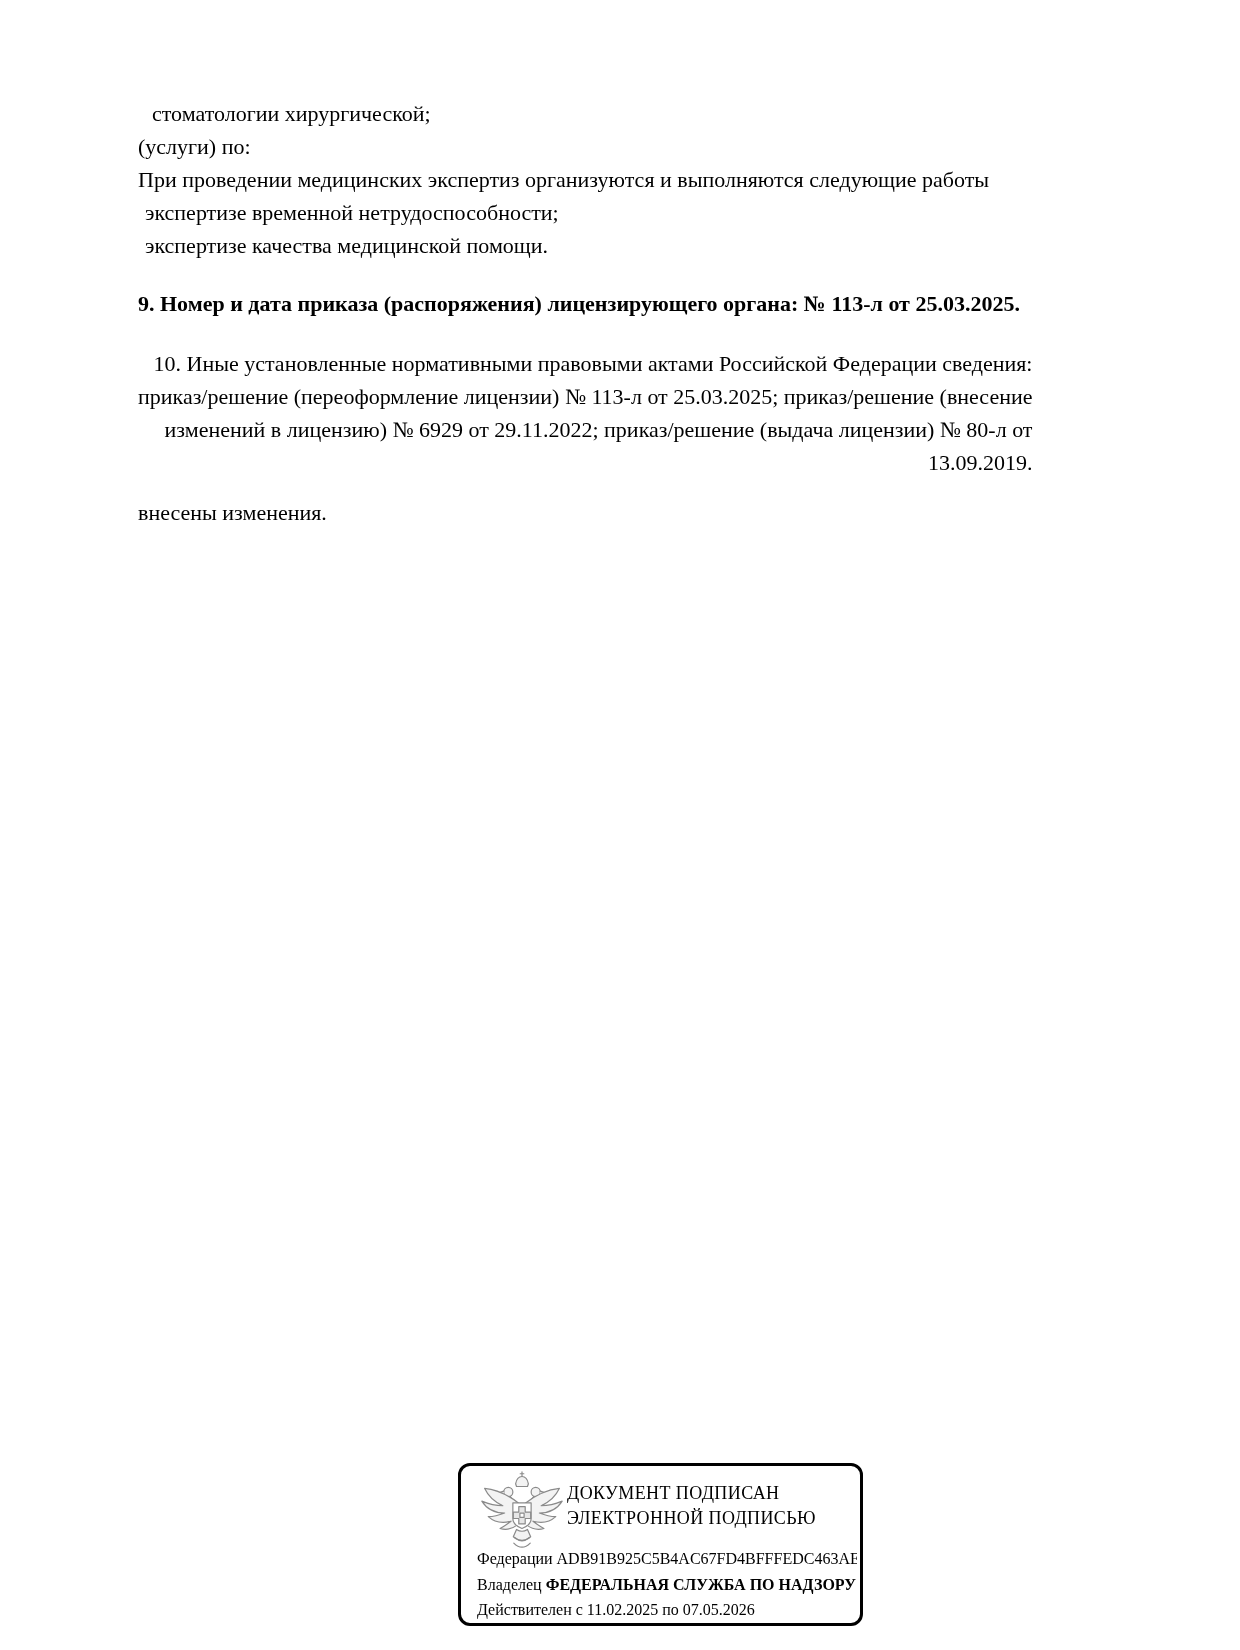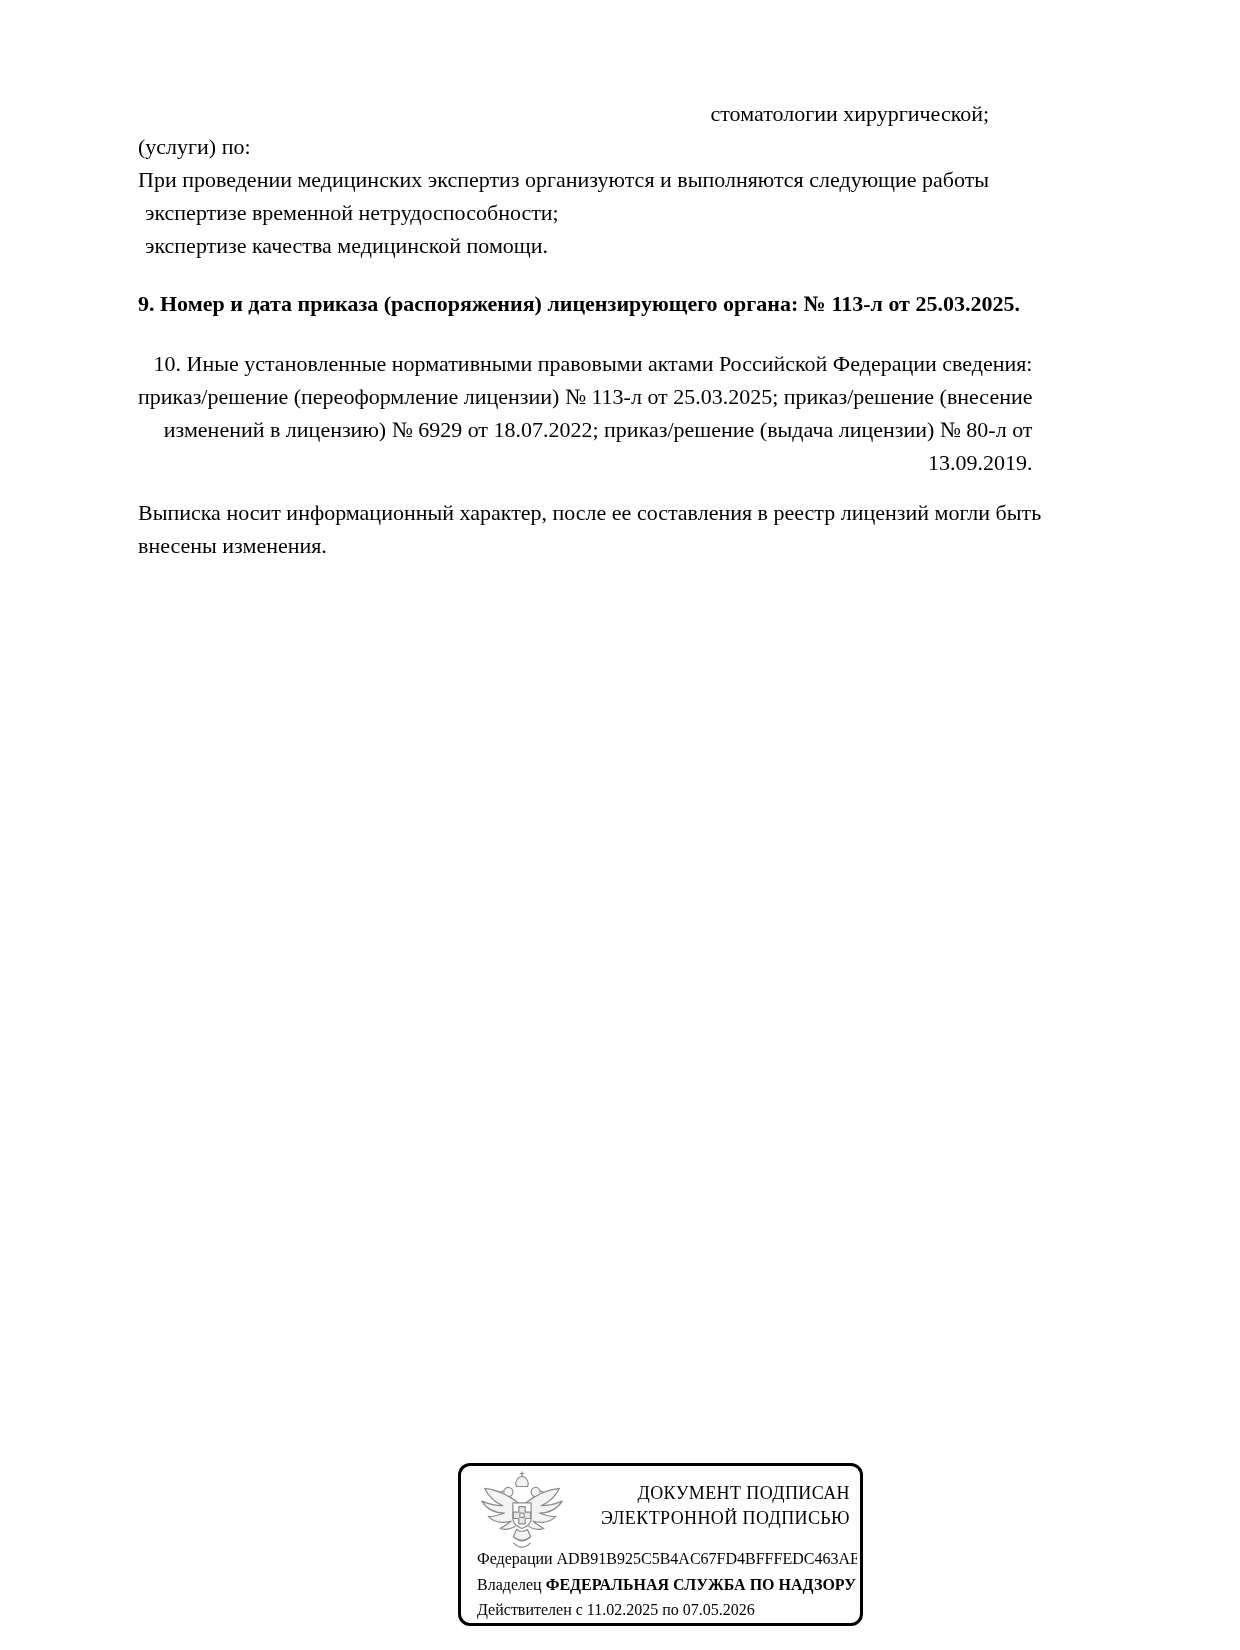--- a/index.html
+++ b/index.html
@@ -16,21 +16,21 @@
     position:absolute;
     left:138px;
     font-size:22px;
     line-height:33px;
     white-space:nowrap;
   }
   .b1{top:97px;}
   .b2{top:287px;font-weight:bold;}
   .b3{top:347px;text-align:right;}
   .b4{top:496px;}
-  .ind14{padding-left:14px;text-align:right;}
+  .ind14{padding-left:14px;}
   .ind7{padding-left:7px;}
 
   .sig{
     position:absolute;
     left:458px;
     top:1463px;
     width:399px;
     height:157px;
     border:3px solid #000;
     border-radius:12px;
@@ -42,21 +42,21 @@
     top:5px;
     width:94px;
     height:84px;
   }
   .sig-emblem svg{width:100%;height:100%;}
   .sig-title{
     position:absolute;
     left:106px;
     top:15px;
     width:283px;
-    text-align:right;
+    text-align:left;
     font-size:18px;
     line-height:25px;
     letter-spacing:0.4px;
   }
   .sig-details{
     position:absolute;
     left:16px;
     top:80px;
     width:380px;
     font-size:16px;
@@ -79,26 +79,25 @@
     <div class="ind7">экспертизе качества медицинской помощи.</div>
   </div>
 
   <div class="block b2">
     <div>9. Номер и дата приказа (распоряжения) лицензирующего органа: № 113-л от 25.03.2025.</div>
   </div>
 
   <div class="block b3">
     <div>10. Иные установленные нормативными правовыми актами Российской Федерации сведения:</div>
     <div>приказ/решение (переоформление лицензии) № 113-л от 25.03.2025; приказ/решение (внесение</div>
-    <div>изменений в лицензию) № 6929 от 18.07.2022; приказ/решение (выдача лицензии) № 80-л от</div>
+    <div>изменений в лицензию) № 6929 от 29.11.2022; приказ/решение (выдача лицензии) № 80-л от</div>
     <div>13.09.2019.</div>
   </div>
 
   <div class="block b4">
-    <div>Выписка носит информационный характер, после ее составления в реестр лицензий могли быть</div>
     <div>внесены изменения.</div>
   </div>
 
   <div class="sig">
 
     <div class="sig-emblem">
       <svg viewBox="0 0 100 92" xmlns="http://www.w3.org/2000/svg">
         <g fill="#f3f3f3" stroke="#8a8a8a" stroke-width="1.3" stroke-linejoin="round" stroke-linecap="round">
 
           <path d="M50,1 v5 M48,3 h4" fill="none"></path>

